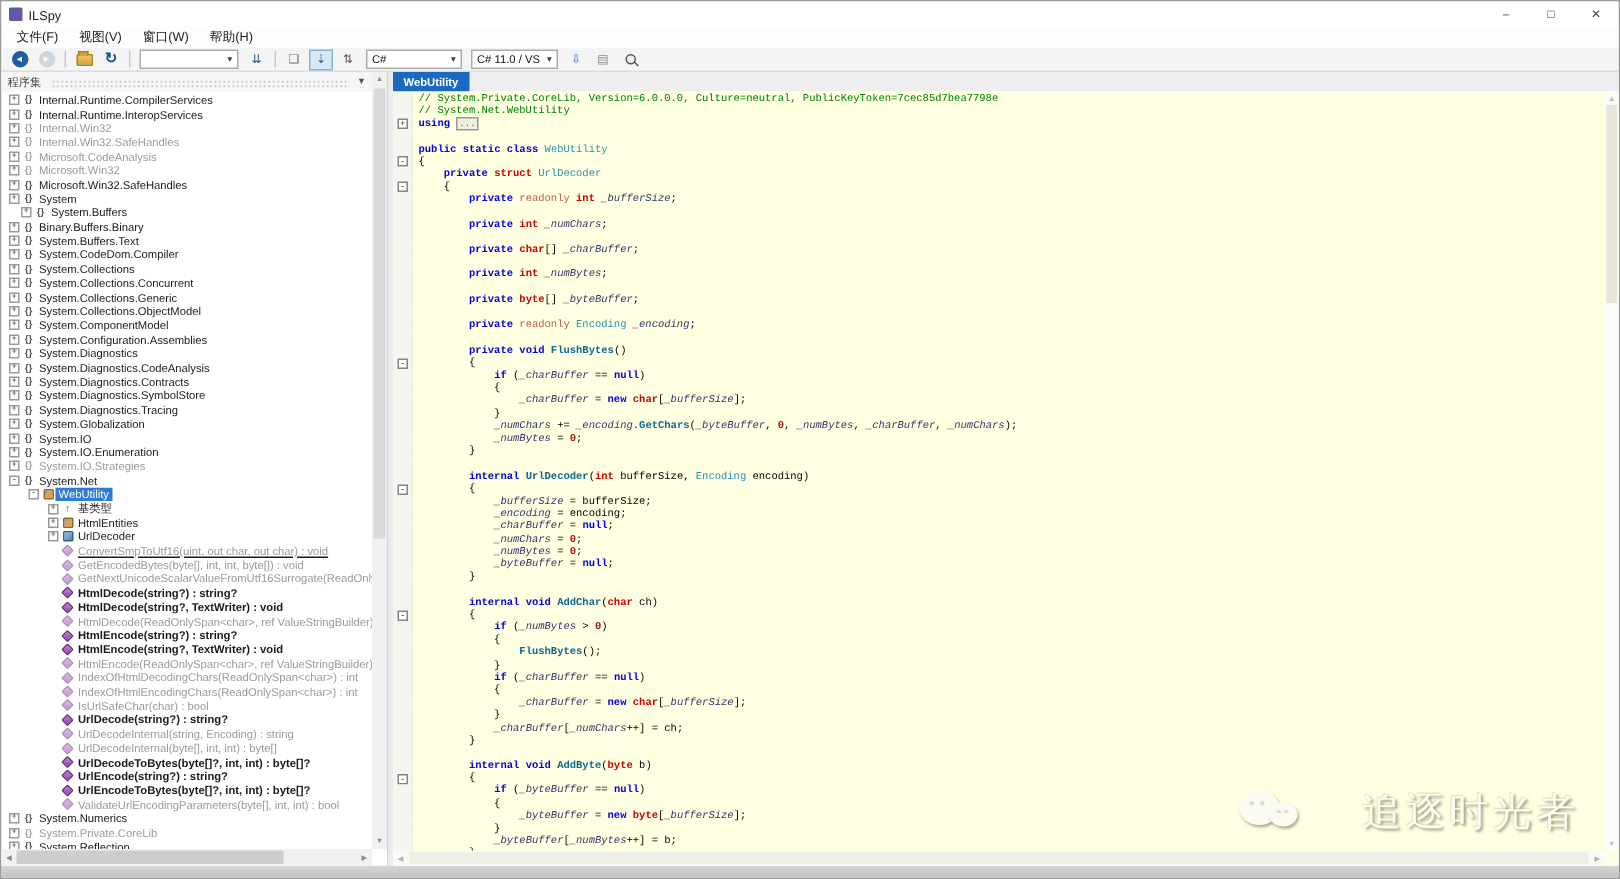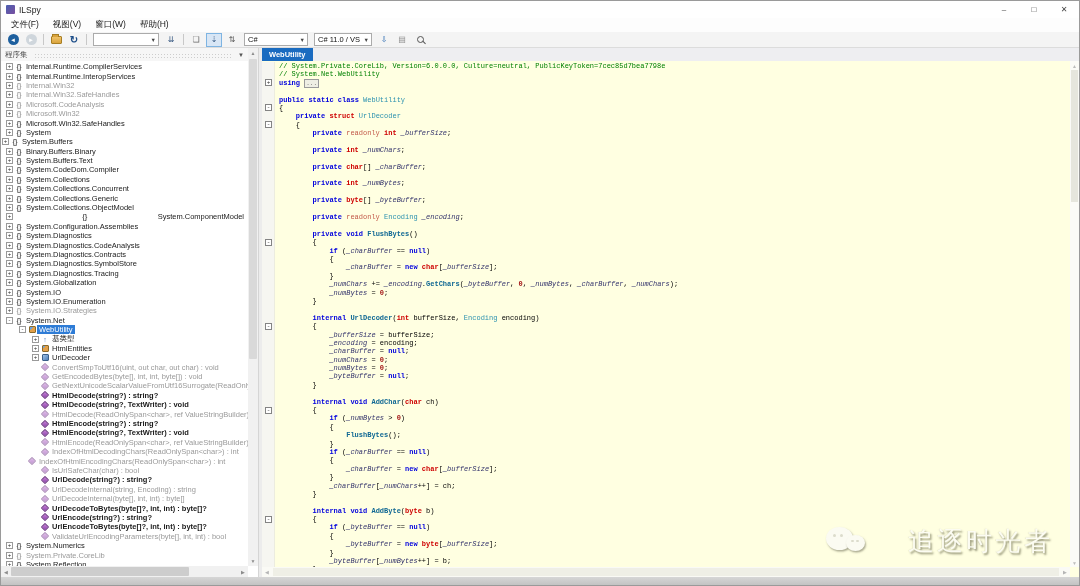--- a/index.html
+++ b/index.html
@@ -250,21 +250,21 @@
             </span>
             <span class="tlabel">Microsoft.Win32.SafeHandles</span>
           </div>
           <div class="trow" style="padding-left: 4px;">
             <span class="exp"><span class="expbox">+</span></span>
             <span class="ticon">
               <span class="ti-ns">{}</span>
             </span>
             <span class="tlabel">System</span>
           </div>
-          <div class="trow" style="padding-left: 0;">
+          <div class="trow" style="padding-left: 12px;">
             <span class="exp"><span class="expbox">+</span></span>
             <span class="ticon">
               <span class="ti-ns">{}</span>
             </span>
             <span class="tlabel">System.Buffers</span>
           </div>
           <div class="trow" style="padding-left: 4px;">
             <span class="exp"><span class="expbox">+</span></span>
             <span class="ticon">
               <span class="ti-ns">{}</span>
@@ -306,21 +306,21 @@
             </span>
             <span class="tlabel">System.Collections.Generic</span>
           </div>
           <div class="trow" style="padding-left: 4px;">
             <span class="exp"><span class="expbox">+</span></span>
             <span class="ticon">
               <span class="ti-ns">{}</span>
             </span>
             <span class="tlabel">System.Collections.ObjectModel</span>
           </div>
-          <div class="trow" style="padding-left: 4px; justify-content: space-between;">
+          <div class="trow" style="padding-left: 4px;">
             <span class="exp"><span class="expbox">+</span></span>
             <span class="ticon">
               <span class="ti-ns">{}</span>
             </span>
             <span class="tlabel">System.ComponentModel</span>
           </div>
           <div class="trow" style="padding-left: 4px;">
             <span class="exp"><span class="expbox">+</span></span>
             <span class="ticon">
               <span class="ti-ns">{}</span>
@@ -418,21 +418,21 @@
             </span>
             <span class="tlabel">HtmlEntities</span>
           </div>
           <div class="trow" style="padding-left: 30px;">
             <span class="exp"><span class="expbox">+</span></span>
             <span class="ticon">
               <span class="ti-struct"></span>
             </span>
             <span class="tlabel">UrlDecoder</span>
           </div>
-          <div class="trow gray" style="padding-left: 30px;">
+          <div class="trow gray" style="padding-left: 30px; text-decoration: underline;">
             <span class="exp"></span>
             <span class="ticon">
               <span class="ti-method"></span>
             </span>
             <span class="tlabel">ConvertSmpToUtf16(uint, out char, out char) : void</span>
           </div>
           <div class="trow gray" style="padding-left: 30px;">
             <span class="exp"></span>
             <span class="ticon">
               <span class="ti-method"></span>
@@ -488,21 +488,21 @@
             </span>
             <span class="tlabel">HtmlEncode(ReadOnlySpan&lt;char&gt;, ref ValueStringBuilder) : v</span>
           </div>
           <div class="trow gray" style="padding-left: 30px;">
             <span class="exp"></span>
             <span class="ticon">
               <span class="ti-method"></span>
             </span>
             <span class="tlabel">IndexOfHtmlDecodingChars(ReadOnlySpan&lt;char&gt;) : int</span>
           </div>
-          <div class="trow gray" style="padding-left: 17px;">
+          <div class="trow gray" style="padding-left: 30px;">
             <span class="exp"></span>
             <span class="ticon">
               <span class="ti-method"></span>
             </span>
             <span class="tlabel">IndexOfHtmlEncodingChars(ReadOnlySpan&lt;char&gt;) : int</span>
           </div>
           <div class="trow gray" style="padding-left: 30px;">
             <span class="exp"></span>
             <span class="ticon">
               <span class="ti-method"></span>

